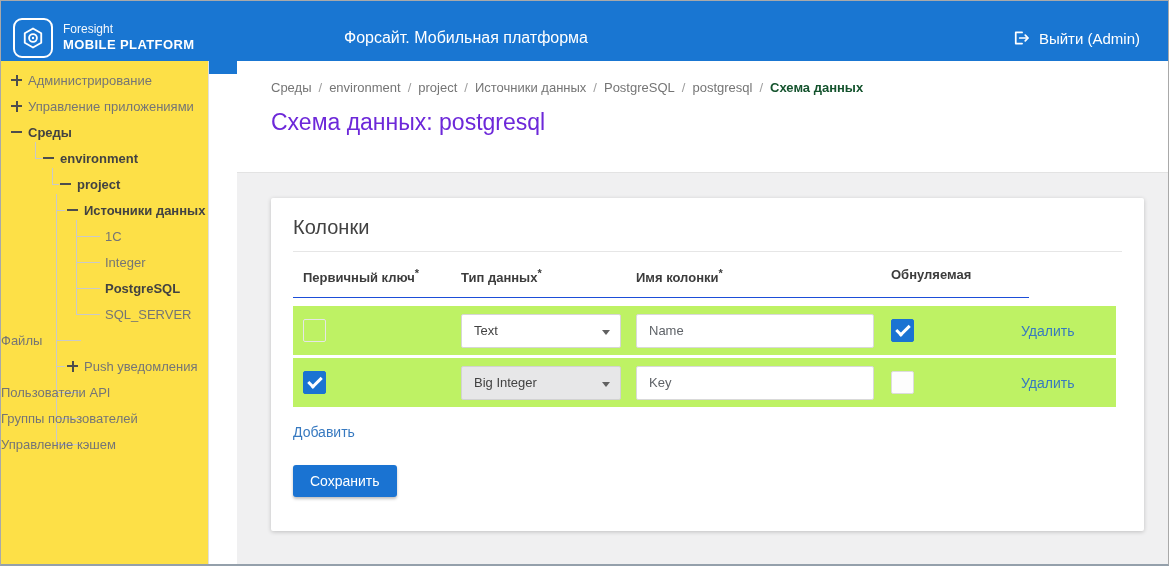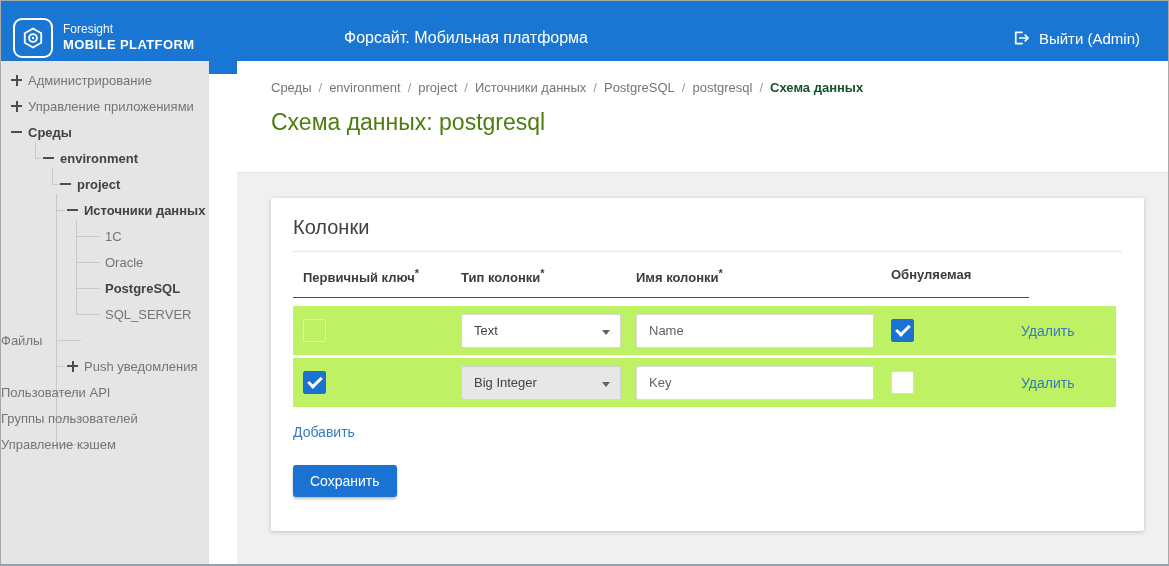--- a/index.html
+++ b/index.html
@@ -15,41 +15,41 @@
                 display:flex; align-items:center; justify-content:center; }
   .logo-text { margin-left:10px; color:#fff; line-height:1.25; }
   .logo-line1 { font-size:12px; font-weight:400; opacity:.95; }
   .logo-line2 { font-size:13px; font-weight:700; letter-spacing:.4px; }
   .header-title { position:absolute; left:465px; top:50%; transform:translate(-50%,-50%);
                   color:#fff; font-size:16px; white-space:nowrap; }
   .logout { position:absolute; right:28px; top:50%; transform:translateY(-50%);
             display:flex; align-items:center; gap:9px; color:#fff; font-size:15px; cursor:pointer; }
 
   
-  .sidebar { position:absolute; left:0; top:60px; width:208px; bottom:0; background:#e5e5e5;
+  .sidebar { position:absolute; left:0; top:60px; width:208px; bottom:0; background:#fde047;
              border-right:1px solid #e0e0e0; padding-top:6px; }
   .ti { height:26px; display:flex; align-items:center; font-size:13px; color:#757575;
         white-space:nowrap; cursor:pointer; position:relative; }
   .ti.bold { font-weight:700; color:#424242; }
   .ind0 { padding-left:10px; }  .ind1 { padding-left:42px; }  .ind2 { padding-left:59px; }
   .ind3 { padding-left:66px; }  .ind3l { } .ind4 { padding-left:104px; }
   .tog { width:11px; height:11px; margin-right:6px; position:relative; flex:none; }
   .tog::before { content:""; position:absolute; left:0; right:0; top:4.5px; height:2px; background:#4d4d4d; }
   .tog.plus::after { content:""; position:absolute; top:0; bottom:0; left:4.5px; width:2px; background:#4d4d4d; }
   .vline { position:absolute; width:1px; background:#c9c9c9; }
   .hline { position:absolute; height:1px; background:#c9c9c9; }
 
   
   .topband { position:absolute; left:236px; right:0; top:60px; height:112px; background:#fff;
              border-bottom:1px solid #e3e3e3; padding:19px 0 0 34px; }
   .crumbs { font-size:13px; color:#757575; }
   .crumb { color:#757575; cursor:pointer; }
   .crumb-sep { margin:0 7px; color:#9e9e9e; }
   .crumb.current { font-weight:700; color:#14532d; cursor:default; }
-  .page-title { margin-top:14px; font-size:23px; color:#4d7c0f; font-weight:400; }
+  .page-title { margin-top:14px; font-size:23px; color:#6d28d9; font-weight:400; }
 
   
   .content { position:absolute; left:236px; right:0; top:172px; bottom:0; background:var(--content_bg,#f0f0f1); }
   .card { position:absolute; left:34px; top:25px; right:24px; height:333px; background:#fff;
           border-radius:2px; box-shadow:0 1px 4px rgba(0,0,0,.2); padding:18px 22px; }
   .card-title { font-size:20px; color:#424242; font-weight:400; }
   .card-divider { margin-top:12px; border-bottom:1px solid #e6e6e6; }
 
   .thead { display:flex; width:736px; padding:15px 0 12px 0; border-bottom:1px solid #1d4ed8;
            font-size:13px; font-weight:700; color:#3c3c3c; }
@@ -156,21 +156,21 @@
       <span>project</span>
     </div>
     <div class="ti ind3 bold">
       <span class="tog"></span>
       <span>Источники данных</span>
     </div>
     <div class="ti ind4">
       <span>1C</span>
     </div>
     <div class="ti ind4">
-      <span>Oracle</span>
+      <span>Integer</span>
     </div>
     <div class="ti ind4 bold">
       <span>PostgreSQL</span>
     </div>
     <div class="ti ind4">
       <span>SQL_SERVER</span>
     </div>
     <div class="ti ind3l">
       <span>Файлы</span>
     </div>
@@ -196,21 +196,21 @@
     <div class="page-title">Схема данных: postgresql</div>
   </div>
 
   <div class="content">
     <div class="card">
       <div class="card-title">Колонки</div>
       <div class="card-divider"></div>
 
       <div class="thead">
         <div class="c1 th"><span>Первичный ключ</span><sup>*</sup></div>
-        <div class="c2 th"><span>Тип колонки</span><sup>*</sup></div>
+        <div class="c2 th"><span>Тип данных</span><sup>*</sup></div>
         <div class="c3 th"><span>Имя колонки</span><sup>*</sup></div>
         <div class="c4 th"><span>Обнуляемая</span></div>
       </div>
 
       <div class="tbody">
 
         <div class="trow">
           <div class="c1">
             <div class="checkbox disabled"></div>
           </div>

